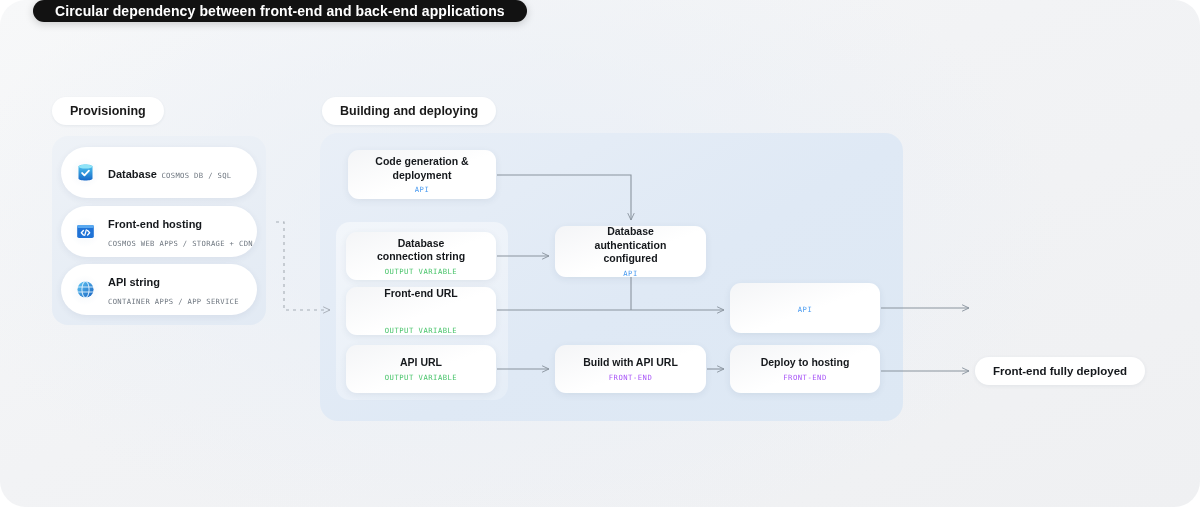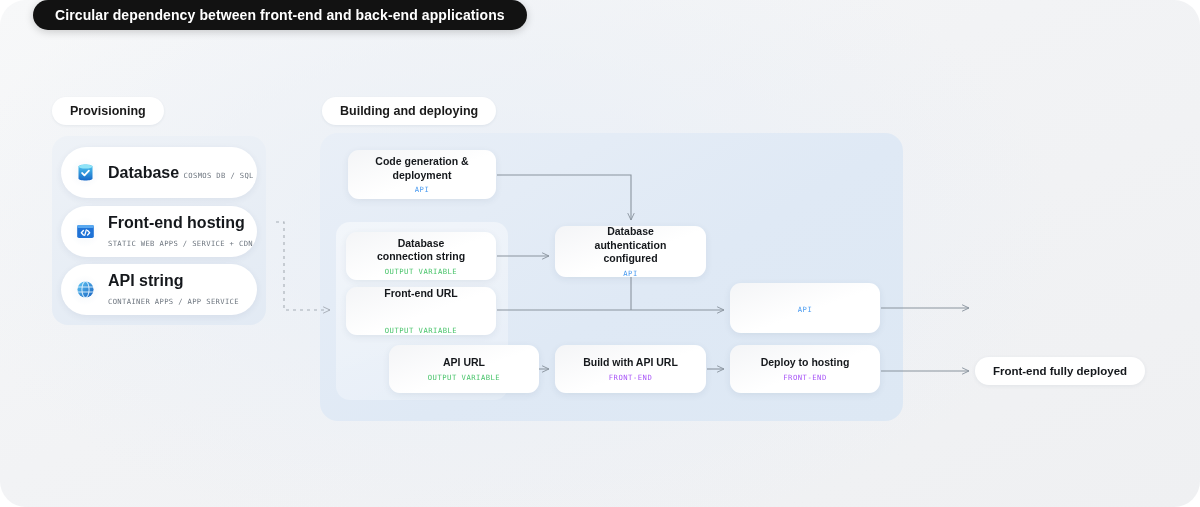--- a/index.html
+++ b/index.html
@@ -23,21 +23,21 @@
     background:
       radial-gradient(900px 520px at 42% 46%, #e9eff7 0%, rgba(233,239,247,0) 62%),
       linear-gradient(155deg, #f7f8f9 0%, #f2f3f5 45%, #eff0f2 100%);
   }
 
   
   #title-chip {
     position: absolute;
     left: 33px;
     top: 0px;
-    height: 30px;
+    height: 22px;
     padding: 0 22px 0 22px;
     display: flex;
     align-items: center;
     background: #121212;
     color: #ffffff;
     border-radius: 0 0 17px 17px;
     border-top-left-radius: 17px;
     border-top-right-radius: 17px;
     font-size: 14px;
     font-weight: bold;
@@ -99,21 +99,21 @@
     margin-right: 8px;
     flex: 0 0 auto;
     display: flex;
     align-items: center;
     justify-content: center;
     background: radial-gradient(circle at 50% 50%, #f3f6fa 0%, #ffffff 72%);
     border-radius: 50%;
   }
   .prov-text { min-width: 0; }
   .prov-title {
-    font-size: 16px;
+    font-size: 11px;
     font-weight: bold;
     color: #15181c;
     line-height: 12px;
     white-space: nowrap;
   }
   .prov-sub {
     font-family: "DejaVu Sans Mono", monospace;
     font-size: 7.2px;
     color: #6f7780;
     letter-spacing: 0.35px;
@@ -170,21 +170,21 @@
     margin-top: 3px;
     line-height: 9px;
   }
   .tag-api      { color: #4a9bf0; }
   .tag-output   { color: #49c46b; }
   .tag-frontend { color: #a855f7; }
 
   #node-codegen   { left: 348px; top: 150px; width: 148px; height: 49px; }
   #node-dbconn    { left: 346px; top: 232px; width: 150px; height: 48px; }
   #node-feurl     { left: 346px; top: 287px; width: 150px; height: 48px; gap: 22px; }
-  #node-apiurl    { left: 346px; top: 345px; width: 150px; height: 48px; margin-left: 43px; }
+  #node-apiurl    { left: 346px; top: 345px; width: 150px; height: 48px; }
   #node-dbauth    { left: 555px; top: 226px; width: 151px; height: 51px; }
   #node-cors      { left: 730px; top: 283px; width: 150px; height: 50px; }
   #node-build     { left: 555px; top: 345px; width: 151px; height: 48px; }
   #node-deploy    { left: 730px; top: 345px; width: 150px; height: 48px; }
 
   
   .outcome-pill {
     position: absolute;
     height: 28px;
     display: flex;
@@ -247,21 +247,21 @@
     <div class="prov-card" id="prov-card-1">
       <span class="prov-icon-wrap">
         <svg width="21" height="21" viewBox="0 0 24 24" aria-hidden="true">
           <rect x="2.5" y="4.5" width="19" height="15" rx="2" fill="#1f72d6"></rect>
           <rect x="2.5" y="4.5" width="19" height="3.6" rx="1.6" fill="#58a8f0"></rect>
           <path d="M9.6 10.8L7.2 13.4l2.4 2.6M14.4 10.8l2.4 2.6-2.4 2.6M12.9 10.2l-1.8 6.2" fill="none" stroke="#ffffff" stroke-width="1.5" stroke-linecap="round" stroke-linejoin="round"></path>
         </svg>
       </span>
       <span class="prov-text">
         <span class="prov-title">Front-end hosting</span>
-        <span class="prov-sub">STATIC WEB APPS / SERVICE + CDN</span>
+        <span class="prov-sub">COSMOS WEB APPS / STORAGE + CDN</span>
       </span>
     </div>
 
     <div class="prov-card" id="prov-card-2">
       <span class="prov-icon-wrap">
         <svg width="21" height="21" viewBox="0 0 24 24" aria-hidden="true">
           <defs>
             <linearGradient id="gGl" x1="0" y1="0" x2="1" y2="1">
               <stop offset="0" stop-color="#62c9f5"></stop>
               <stop offset="1" stop-color="#1560c0"></stop>

